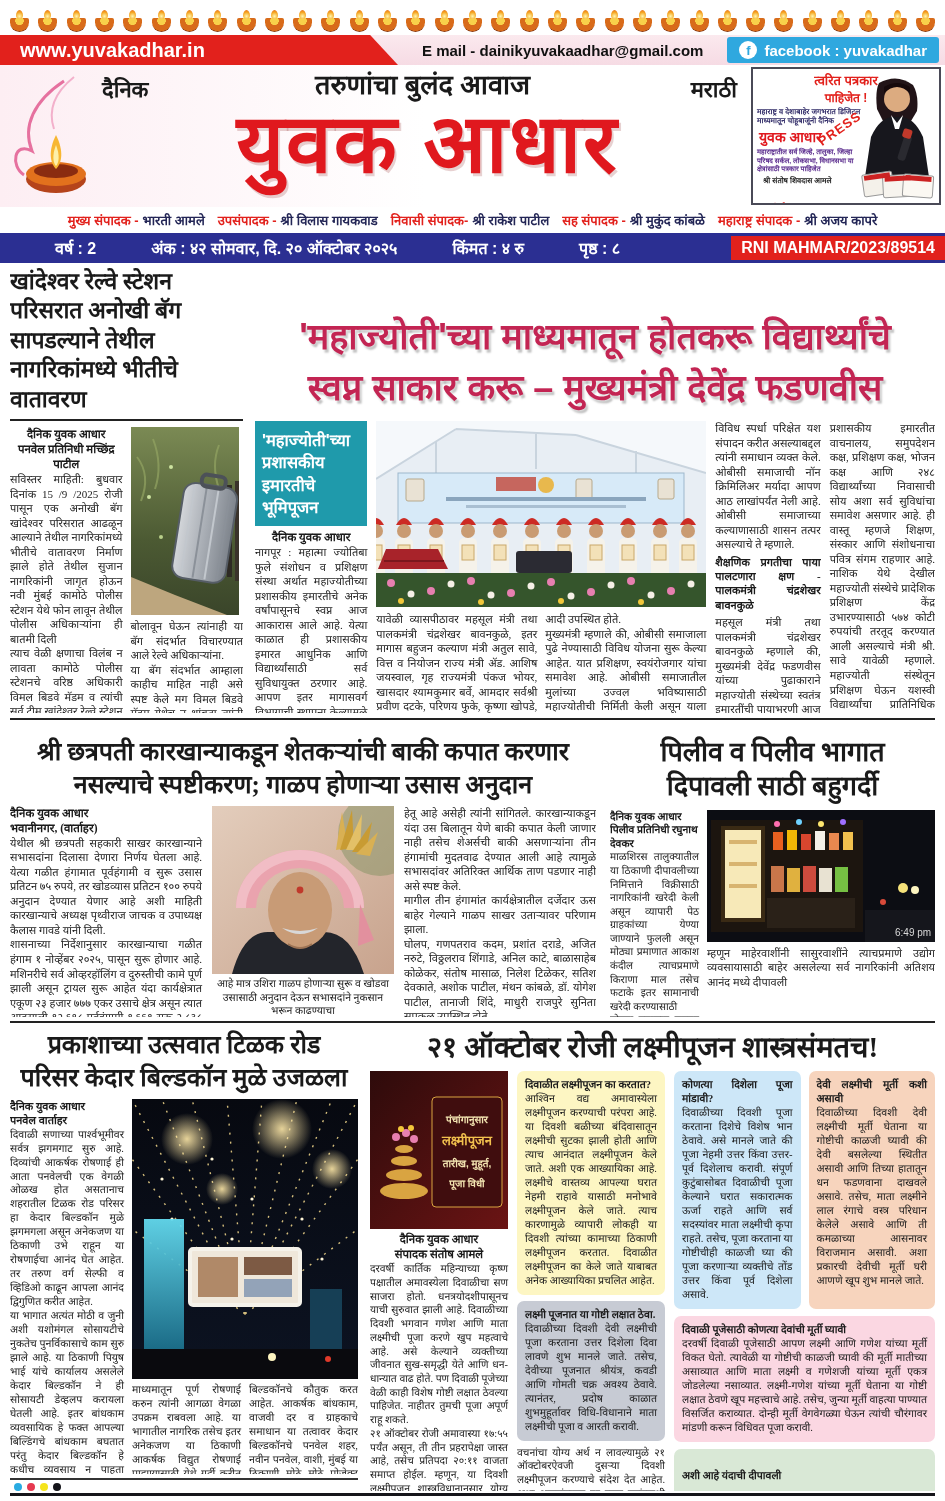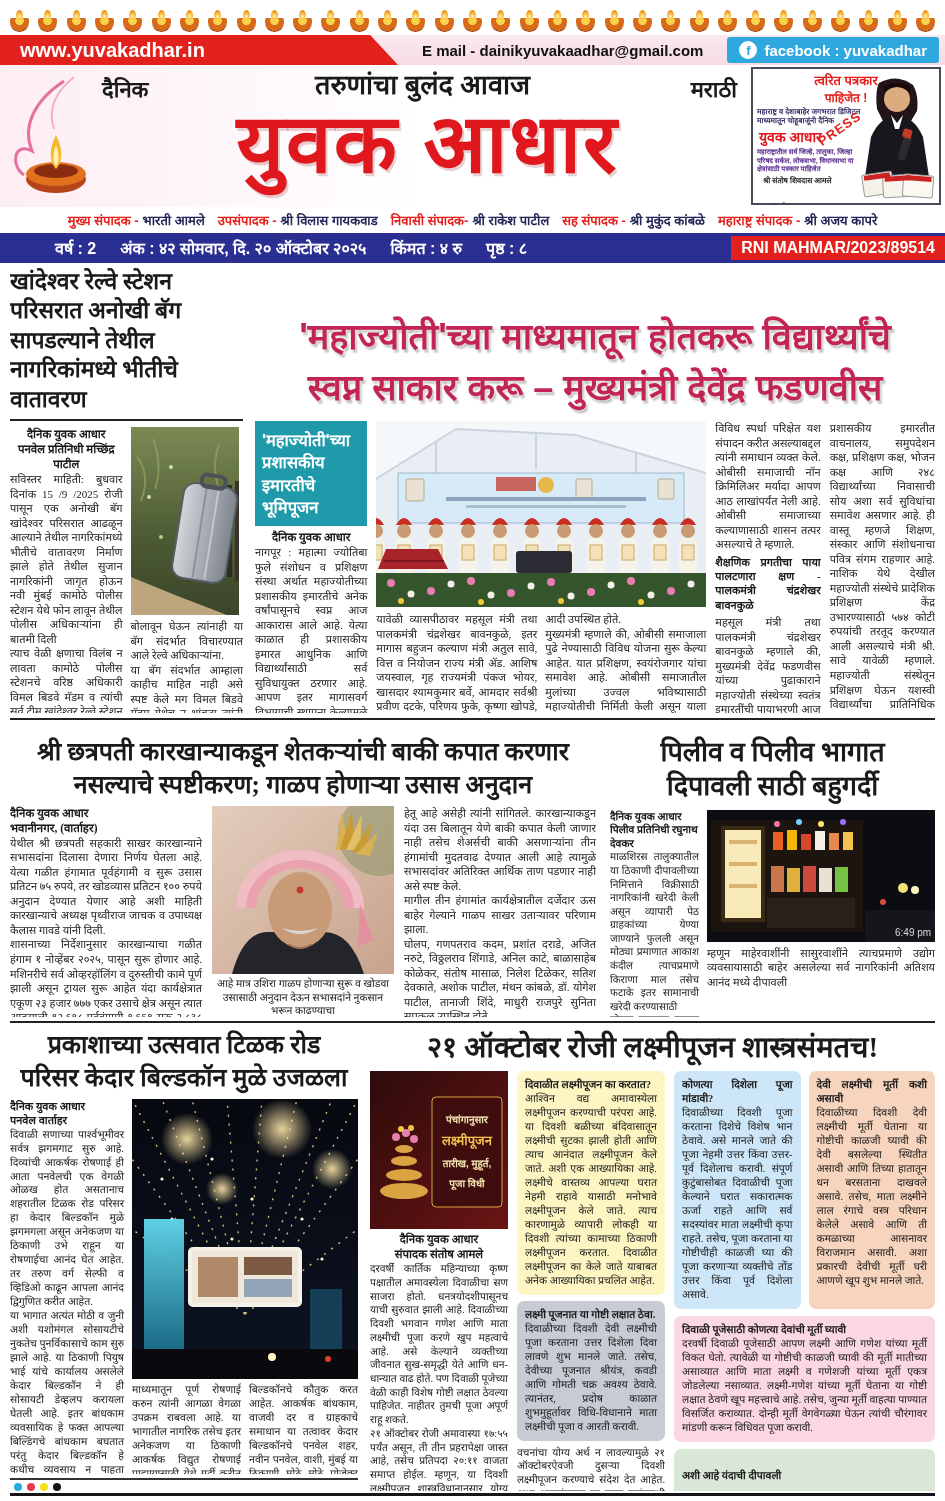--- a/index.html
+++ b/index.html
@@ -52,21 +52,21 @@
 
   
   .editors{height:26px;display:flex;align-items:center;justify-content:center;gap:13px;
         font-family:"Liberation Sans",sans-serif;font-size:13px;font-weight:bold;background:#fff;}
   .ed-lab{color:#e2211c;}
   .ed-val{color:#232656;margin-left:4px;}
 
   
   .infobar{height:30px;background:#2b2f92;color:#fff;display:flex;align-items:center;
         font-family:"Liberation Sans",sans-serif;font-weight:bold;font-size:16px;}
-  .infobar .sp{margin-left:24px;}
+  .infobar .sp{margin-left:55px;}
   .infobar .sp:first-child{margin-left:55px;}
   .rni{margin-left:auto;background:#e2211c;padding:3px 10px;font-size:16px;}
 
   
   .content{padding:4px 10px 0;}
   .bodytxt{font-size:11px;line-height:1.32;text-align:justify;white-space:pre-line;color:#222;}
   .byline{font-weight:bold;text-align:center;font-size:11.5px;line-height:1.3;}
   .row{display:flex;}
   h2,h3{margin:0;font-family:"Liberation Serif",serif;}
   .photo{display:block;}
@@ -637,21 +637,21 @@
             </div>
             <div class="bodytxt" style="font-size:10.4px;margin-top:5px">वचनांचा योग्य अर्थ न लावल्यामुळे २१ ऑक्टोबरऐवजी दुसऱ्या दिवशी लक्ष्मीपूजन करण्याचे संदेश देत आहेत. अशा अफवांपासून दूर राहून ज्यांच्याशी आपण आपल्या धार्मिक कृत्यांसाठी पंचांगाचा वापर करतो, त्याच पंचांगानुसार लक्ष्मीपूजन करा.</div>
           </div>
 
           <div class="lx-cd">
             <div class="lx-row">
               <div class="cbox box-blue"><span class="bt">कोणत्या दिशेला पूजा मांडावी?</span>
                 <span>दिवाळीच्या दिवशी पूजा करताना दिशेचे विशेष भान ठेवावे. असे मानले जाते की पूजा नेहमी उत्तर किंवा उत्तर-पूर्व दिशेलाच करावी. संपूर्ण कुटुंबासोबत दिवाळीची पूजा केल्याने घरात सकारात्मक ऊर्जा राहते आणि सर्व सदस्यांवर माता लक्ष्मीची कृपा राहते. तसेच, पूजा करताना या गोष्टीचीही काळजी घ्या की पूजा करणाऱ्या व्यक्तीचे तोंड उत्तर किंवा पूर्व दिशेला असावे.</span>
               </div>
               <div class="cbox box-peach"><span class="bt">देवी लक्ष्मीची मूर्ती कशी असावी</span>
-                <span>दिवाळीच्या दिवशी देवी लक्ष्मीची मूर्ती घेताना या गोष्टीची काळजी घ्यावी की देवी बसलेल्या स्थितीत असावी आणि तिच्या हातातून धन बरसताना दाखवले असावे. तसेच, माता लक्ष्मीने लाल रंगाचे वस्त्र परिधान केलेले असावे आणि ती कमळाच्या आसनावर विराजमान असावी. अशा प्रकारची देवीची मूर्ती घरी आणणे खूप शुभ मानले जाते.</span>
+                <span>दिवाळीच्या दिवशी देवी लक्ष्मीची मूर्ती घेताना या गोष्टीची काळजी घ्यावी की देवी बसलेल्या स्थितीत असावी आणि तिच्या हातातून धन फडणवाना दाखवले असावे. तसेच, माता लक्ष्मीने लाल रंगाचे वस्त्र परिधान केलेले असावे आणि ती कमळाच्या आसनावर विराजमान असावी. अशा प्रकारची देवीची मूर्ती घरी आणणे खूप शुभ मानले जाते.</span>
               </div>
             </div>
             <div class="cbox box-pink"><span class="bt">दिवाळी पूजेसाठी कोणत्या देवांची मूर्ती घ्यावी</span>
               <span>दरवर्षी दिवाळी पूजेसाठी आपण लक्ष्मी आणि गणेश यांच्या मूर्ती विकत घेतो. त्यावेळी या गोष्टीची काळजी घ्यावी की मूर्ती मातीच्या असाव्यात आणि माता लक्ष्मी व गणेशजी यांच्या मूर्ती एकत्र जोडलेल्या नसाव्यात. लक्ष्मी-गणेश यांच्या मूर्ती घेताना या गोष्टी लक्षात ठेवणे खूप महत्त्वाचे आहे. तसेच, जुन्या मूर्ती वाहत्या पाण्यात विसर्जित कराव्यात. दोन्ही मूर्ती वेगवेगळ्या घेऊन त्यांची चौरंगावर मांडणी करून विधिवत पूजा करावी.</span>
             </div>
             <div class="cbox box-green">
               <div class="bt">अशी आहे यंदाची दीपावली</div>
               
               
               

